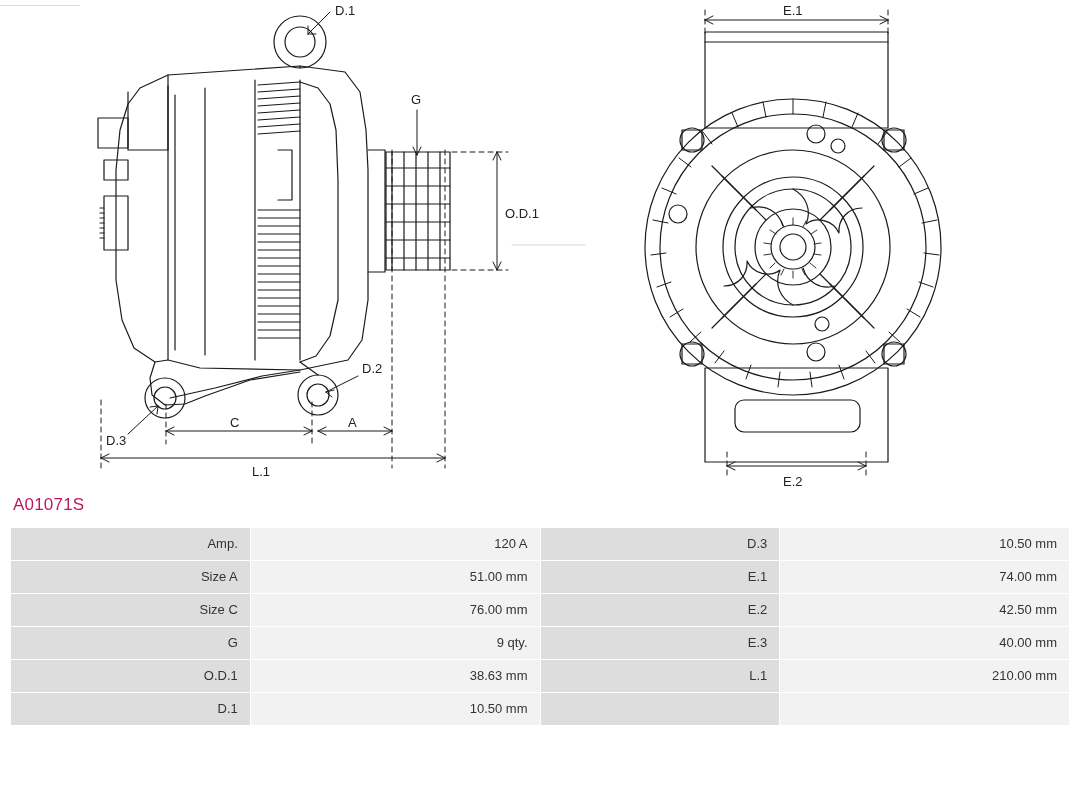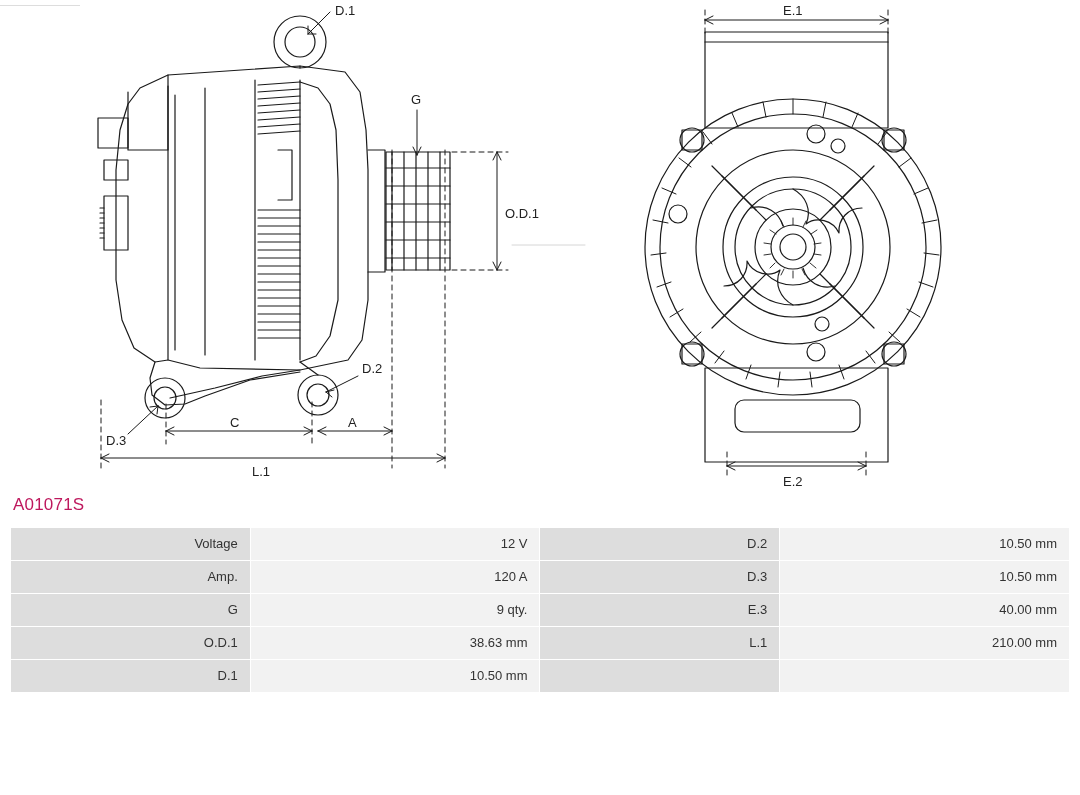--- a/index.html
+++ b/index.html
@@ -227,32 +227,38 @@
       <text x="783" y="486">E.2</text>
     </g>
   </svg>
 </div>
 
 <div class="part-number">A01071S</div>
 
 <table class="spec-table">
   <tbody>
     <tr>
-      <td class="lbl">Voltage</td>
-      <td class="val">12 V</td>
-      <td class="lbl">D.2</td>
-      <td class="val">10.50 mm</td>
-    </tr>
-    <tr>
       <td class="lbl">Amp.</td>
       <td class="val">120 A</td>
       <td class="lbl">D.3</td>
       <td class="val">10.50 mm</td>
     </tr>
     <tr>
+      <td class="lbl">Size A</td>
+      <td class="val">51.00 mm</td>
+      <td class="lbl">E.1</td>
+      <td class="val">74.00 mm</td>
+    </tr>
+    <tr>
+      <td class="lbl">Size C</td>
+      <td class="val">76.00 mm</td>
+      <td class="lbl">E.2</td>
+      <td class="val">42.50 mm</td>
+    </tr>
+    <tr>
       <td class="lbl">G</td>
       <td class="val">9 qty.</td>
       <td class="lbl">E.3</td>
       <td class="val">40.00 mm</td>
     </tr>
     <tr>
       <td class="lbl">O.D.1</td>
       <td class="val">38.63 mm</td>
       <td class="lbl">L.1</td>
       <td class="val">210.00 mm</td>

